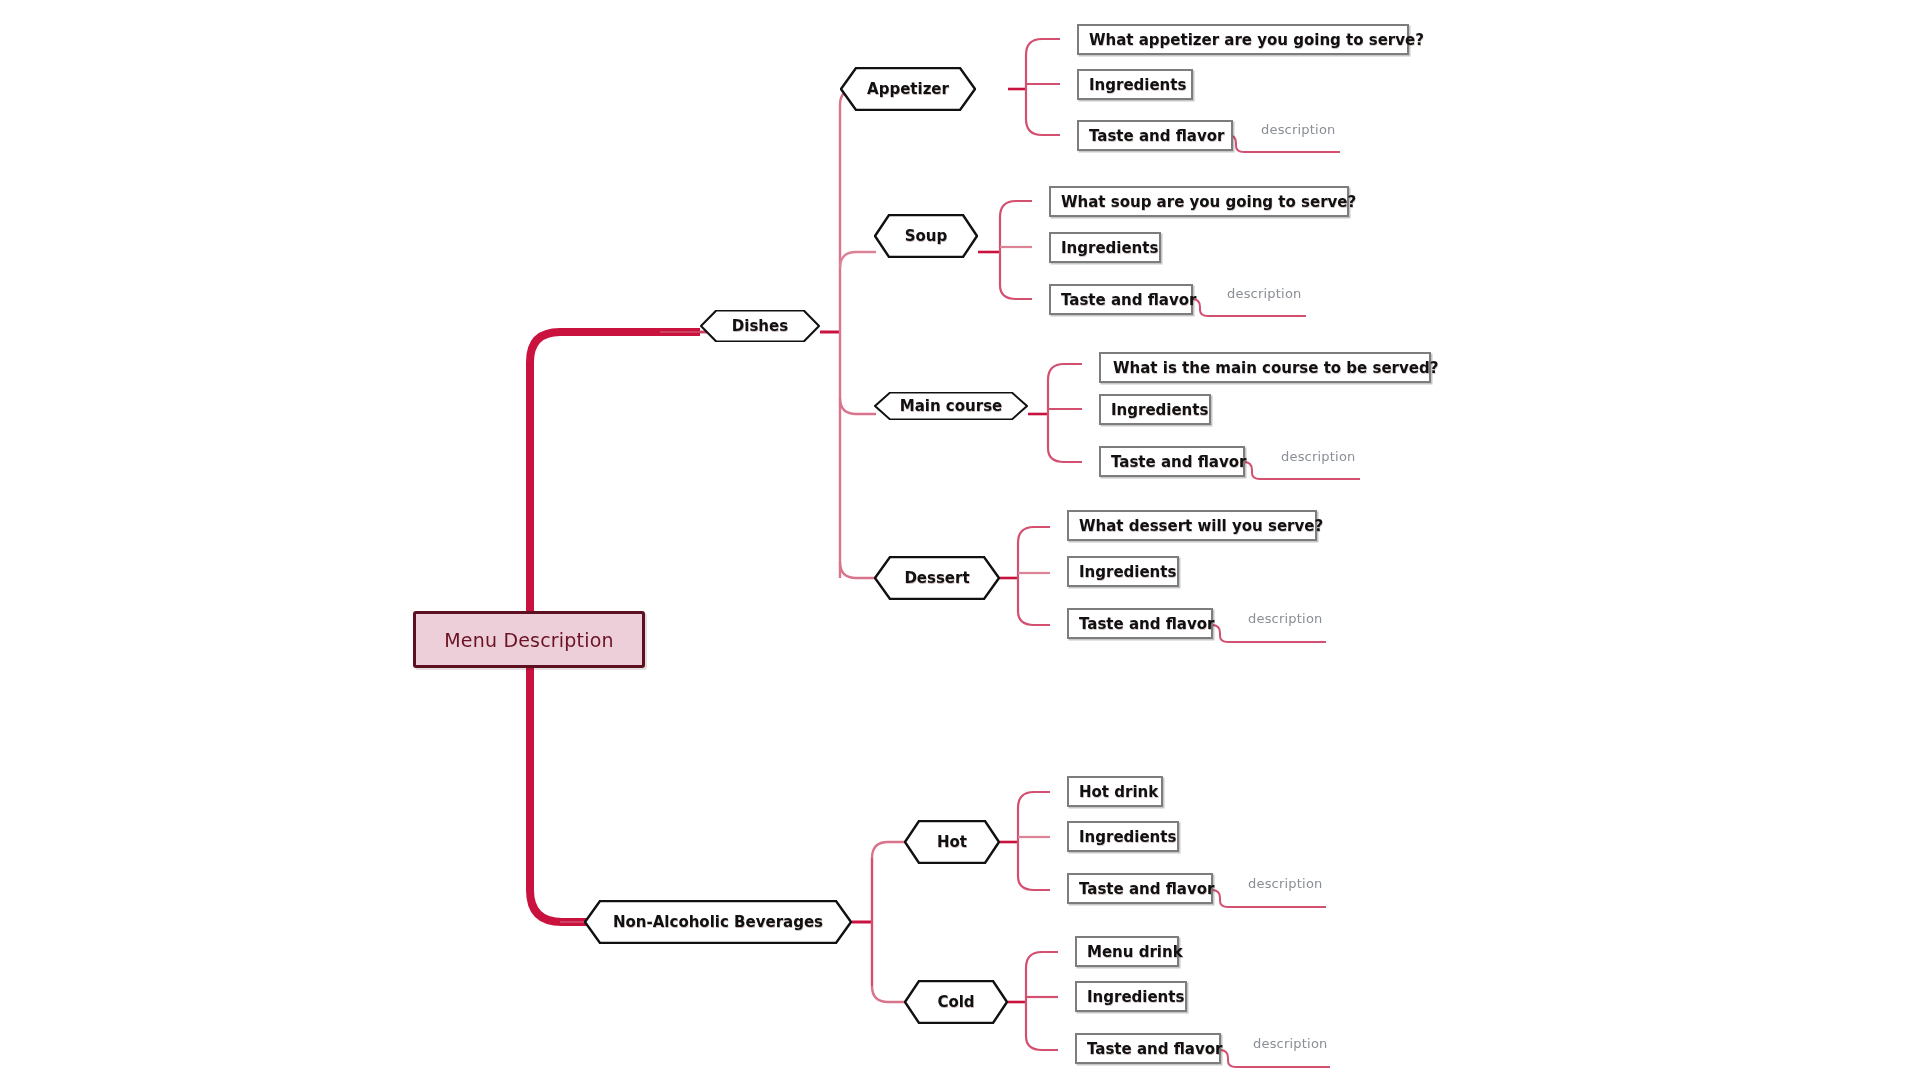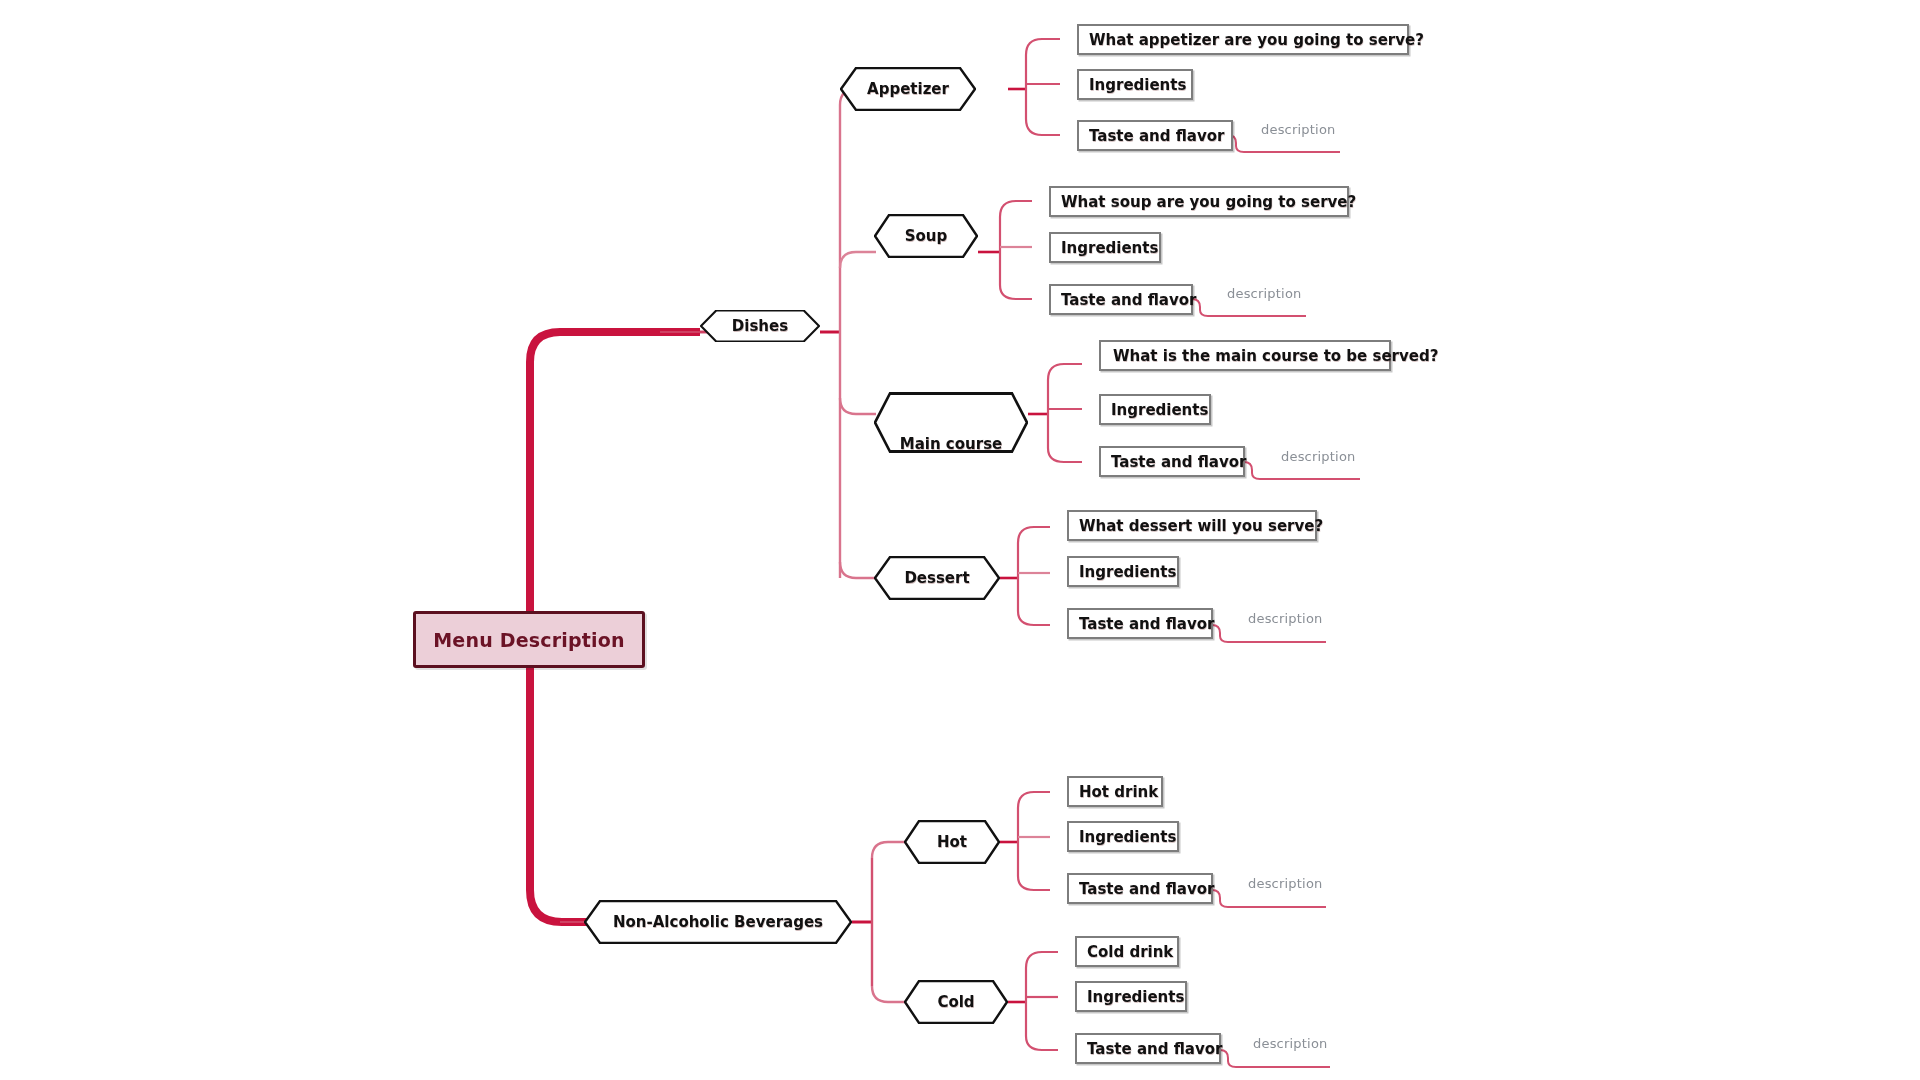--- a/index.html
+++ b/index.html
@@ -37,21 +37,21 @@
     white-space: nowrap;
   }
 
   
   .root-node {
     background: #eccfd8;
     border: 3px solid #5c1020;
     border-radius: 3px;
     color: #6b1326;
     font-size: 19px;
-    font-weight: bold;
+    font-weight: normal;
     letter-spacing: 0.2px;
     box-shadow: 2px 2px 0 rgba(0,0,0,0.12);
     z-index: 6;
   }
 
   
   .hex {
     z-index: 5;
     background: transparent;
   }
@@ -203,21 +203,21 @@
     <span class="hex-label">Appetizer</span>
   </div>
 
   <div class="node hex" style="left:874px; top:214px; width:104px; height:44px;">
     <svg class="hex-shape" viewBox="0 0 104 44" preserveAspectRatio="none">
       <polygon points="15,1 89,1 103,22 89,43 15,43 1,22" fill="#ffffff" stroke="#111111" stroke-width="2.4"></polygon>
     </svg>
     <span class="hex-label">Soup</span>
   </div>
 
-  <div class="node hex" style="left:874px; top:392px; width:154px; height:61px;align-items:flex-end;">
+  <div class="node hex" style="left:874px; top:392px; width:154px; height:28px;">
     <svg class="hex-shape" viewBox="0 0 154 44" preserveAspectRatio="none">
       <polygon points="16,1 138,1 153,22 138,43 16,43 1,22" fill="#ffffff" stroke="#111111" stroke-width="2.4"></polygon>
     </svg>
     <span class="hex-label">Main course</span>
   </div>
 
   <div class="node hex" style="left:874px; top:556px; width:126px; height:44px;">
     <svg class="hex-shape" viewBox="0 0 126 44" preserveAspectRatio="none">
       <polygon points="16,1 110,1 125,22 110,43 16,43 1,22" fill="#ffffff" stroke="#111111" stroke-width="2.4"></polygon>
     </svg>
@@ -253,21 +253,21 @@
     <span>What soup are you going to serve?</span>
   </div>
   <div class="node box" style="left:1032px; top:232px; width:112px; height:31px;">
     <span>Ingredients</span>
   </div>
   <div class="node box" style="left:1032px; top:284px; width:144px; height:31px;">
     <span>Taste and flavor</span>
   </div>
   <div class="desc-label" style="left:1227px; top:286px;">description</div>
 
-  <div class="node box" style="left:1082px; top:340px; width:292px; height:31px;padding-left:12px;">
+  <div class="node box" style="left:1082px; top:352px; width:332px; height:31px;padding-left:12px;">
     <span>What is the main course to be served?</span>
   </div>
   <div class="node box" style="left:1082px; top:394px; width:112px; height:31px;">
     <span>Ingredients</span>
   </div>
   <div class="node box" style="left:1082px; top:446px; width:146px; height:31px;">
     <span>Taste and flavor</span>
   </div>
   <div class="desc-label" style="left:1281px; top:449px;">description</div>
 
@@ -287,21 +287,21 @@
   </div>
   <div class="node box" style="left:1050px; top:821px; width:112px; height:31px;">
     <span>Ingredients</span>
   </div>
   <div class="node box" style="left:1050px; top:873px; width:146px; height:31px;">
     <span>Taste and flavor</span>
   </div>
   <div class="desc-label" style="left:1248px; top:876px;">description</div>
 
   <div class="node box" style="left:1058px; top:936px; width:104px; height:31px;">
-    <span>Cold drink</span>
+    <span>Menu drink</span>
   </div>
   <div class="node box" style="left:1058px; top:981px; width:112px; height:31px;">
     <span>Ingredients</span>
   </div>
   <div class="node box" style="left:1058px; top:1033px; width:146px; height:31px;">
     <span>Taste and flavor</span>
   </div>
   <div class="desc-label" style="left:1253px; top:1036px;">description</div>
 
 </div>

